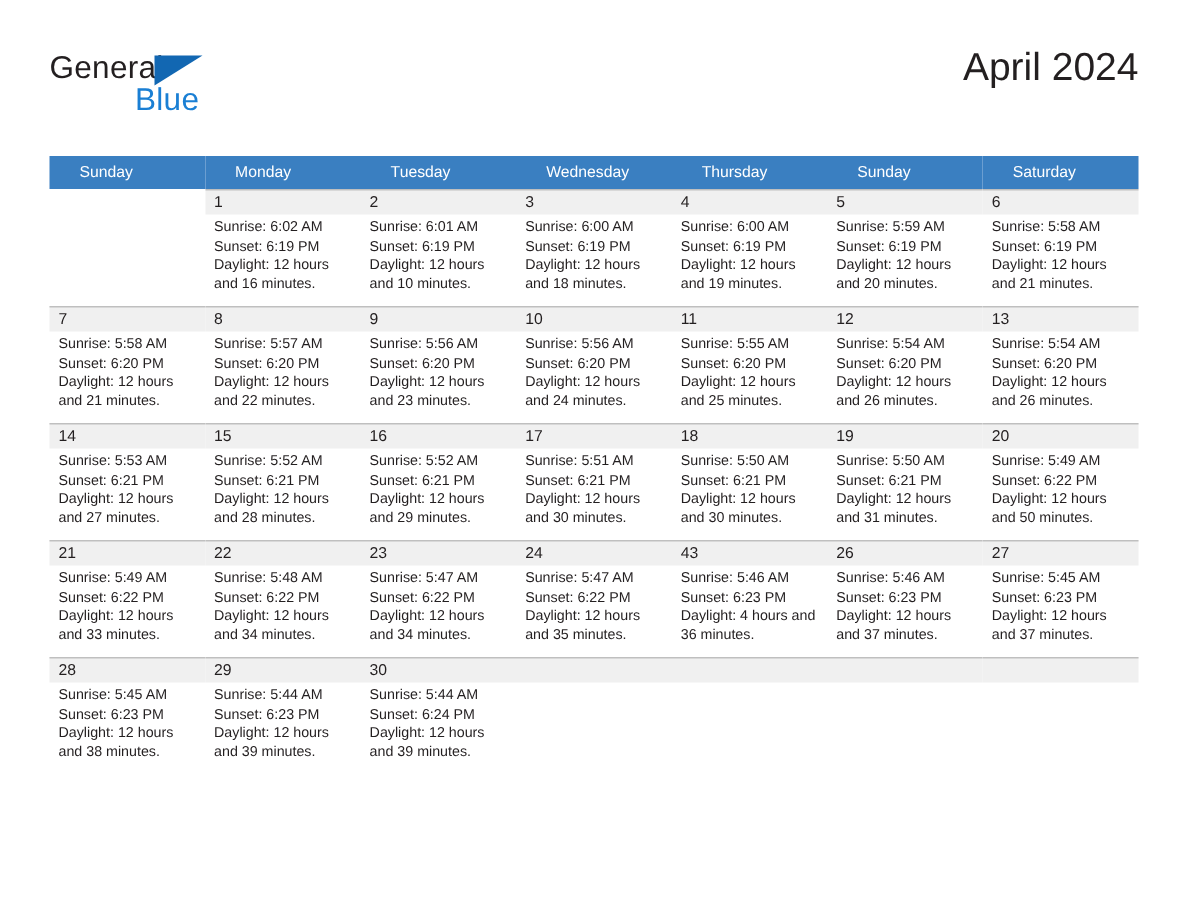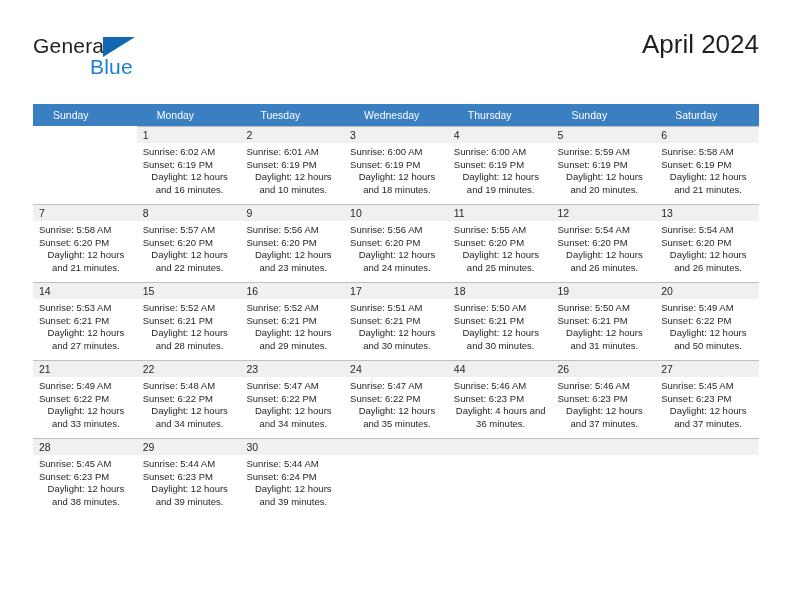--- a/index.html
+++ b/index.html
@@ -137,21 +137,20 @@
     padding: 3px 4px 0 6px;
     font-size: 9.5px;
     line-height: 12.6px;
     color: #231f20;
   }
   .detail div {
     white-space: nowrap;
   }
   .detail .daylight {
     white-space: normal;
-    text-align: center;
   }
 </style>
 </head>
 <body>
 
 <div class="page">
 
   <div class="header">
 
     <div class="brand">
@@ -426,21 +425,21 @@
               <div class="daynum-bar">24</div>
               <div class="detail">
                 <div>Sunrise: 5:47 AM</div>
                 <div>Sunset: 6:22 PM</div>
                 <div class="daylight">Daylight: 12 hours and 35 minutes.</div>
               </div>
             </div>
           </td>
           <td>
             <div class="cell-inner">
-              <div class="daynum-bar">44</div>
+              <div class="daynum-bar">43</div>
               <div class="detail">
                 <div>Sunrise: 5:46 AM</div>
                 <div>Sunset: 6:23 PM</div>
                 <div class="daylight">Daylight: 4 hours and 36 minutes.</div>
               </div>
             </div>
           </td>
           <td>
             <div class="cell-inner">
               <div class="daynum-bar">26</div>

